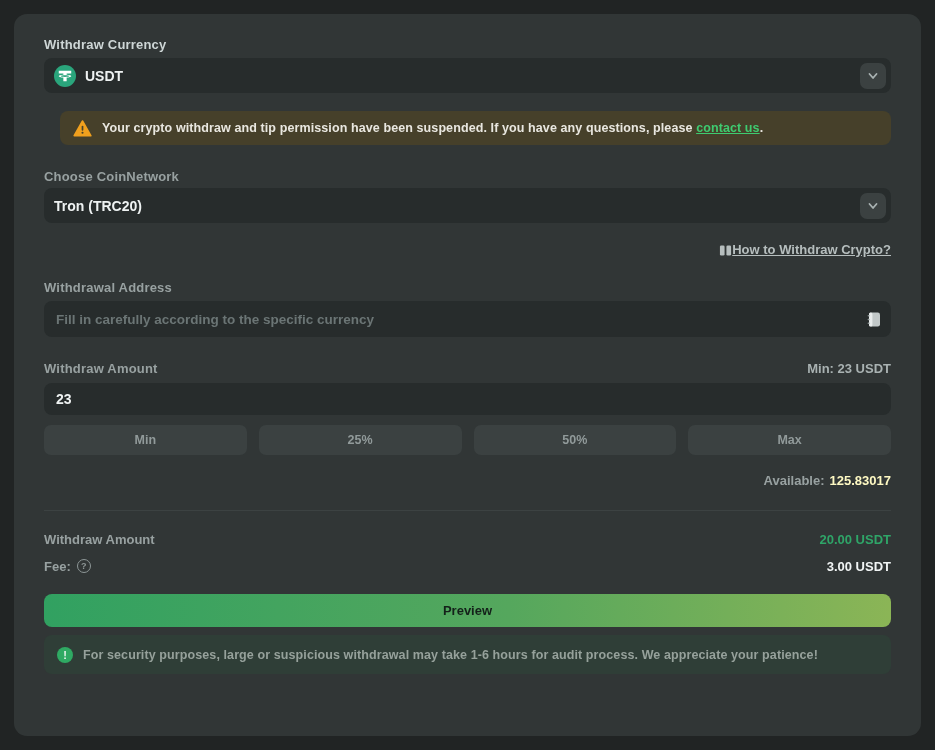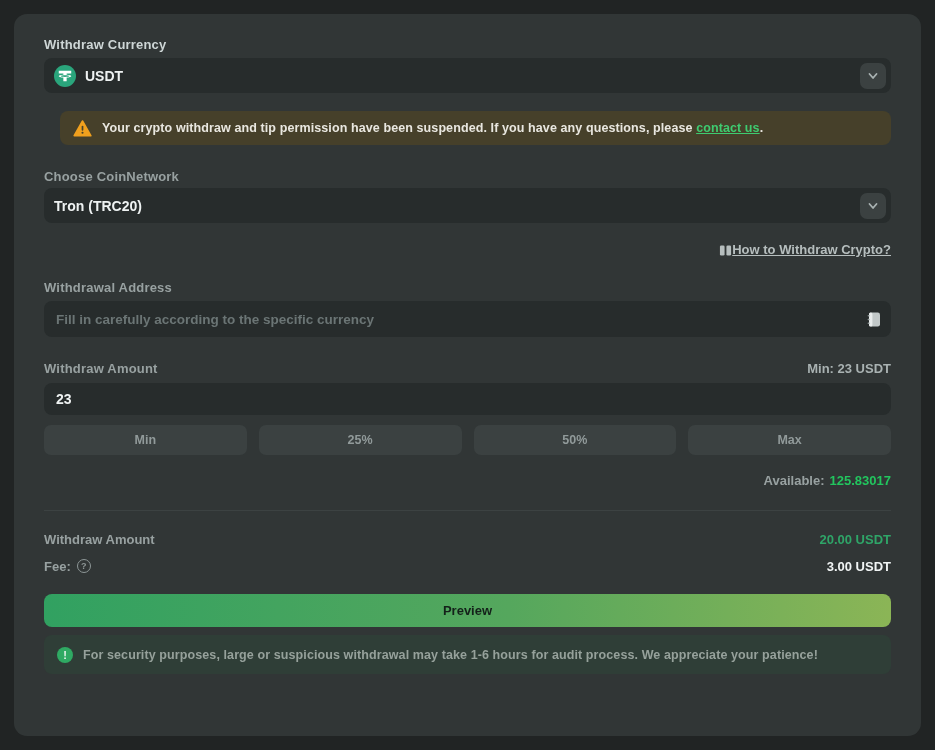--- a/index.html
+++ b/index.html
@@ -157,21 +157,21 @@
     cursor: pointer;
   }
 
   .available-row {
     text-align: right;
     font-size: 13px;
     font-weight: 700;
     color: #98a1a1;
     margin-bottom: 22px;
   }
-  .available-row b { color: #22c55e; margin-left: 5px; }
+  .available-row b { color: #fef9c3; margin-left: 5px; }
 
   .divider { height: 1px; background: #3c4242; margin-bottom: 20px; }
 
   .summary { margin-bottom: 20px; }
   .summary-row {
     display: flex;
     justify-content: space-between;
     align-items: center;
     margin-bottom: 11px;
     height: 16px;

